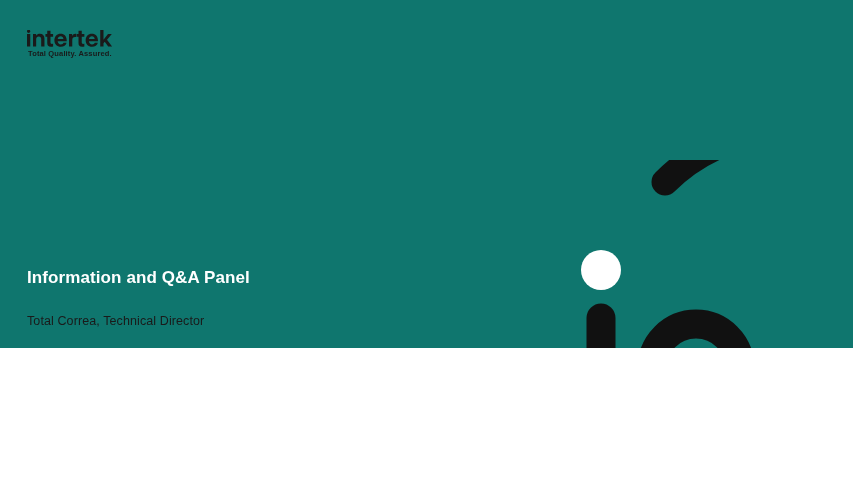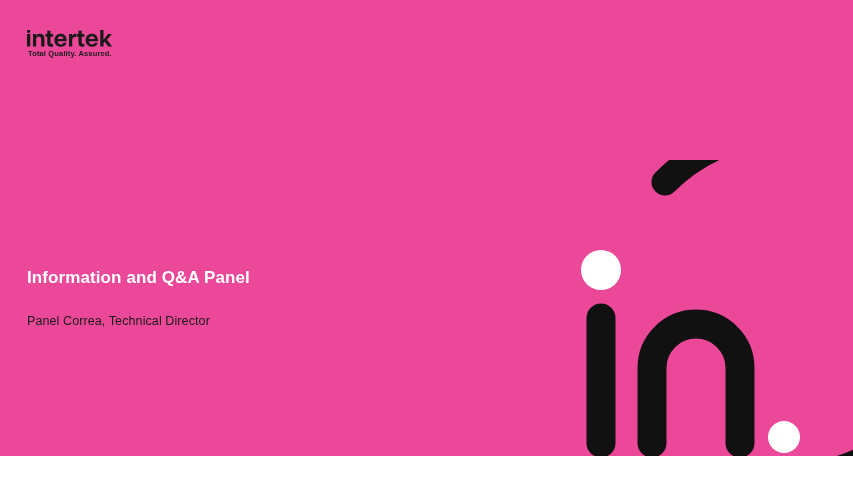--- a/index.html
+++ b/index.html
@@ -8,22 +8,22 @@
   }
   body {
     width: 853px;
     height: 480px;
     overflow: hidden;
     font-family: "Liberation Sans", sans-serif;
   }
   .slide {
     position: relative;
     width: 853px;
-    height: 456px;
-    background: #ec4899;
+    height: 348px;
+    background: #0f766e;
     overflow: hidden;
   }
 
   
   .logo-block {
     position: absolute;
     left: 27px;
     top: 30px;
     width: 210px;
   }
@@ -122,16 +122,16 @@
 
     <circle cx="314" cy="277" r="16" fill="#ffffff"></circle>
 
     <path d="M131 158 V283" fill="none" stroke="#111111" stroke-width="29" stroke-linecap="round"></path>
 
     <path d="M182 283 V208 a44 44 0 0 1 88 0 V283" fill="none" stroke="#111111" stroke-width="29" stroke-linecap="round" stroke-linejoin="round"></path>
   </svg>
 
   <div class="text-block">
     <div class="subtitle">Information and Q&amp;A Panel</div>
-    <div class="presenter">Panel Correa, Technical Director</div>
+    <div class="presenter">Total Correa, Technical Director</div>
   </div>
 
 </div>
 
 </body></html>

